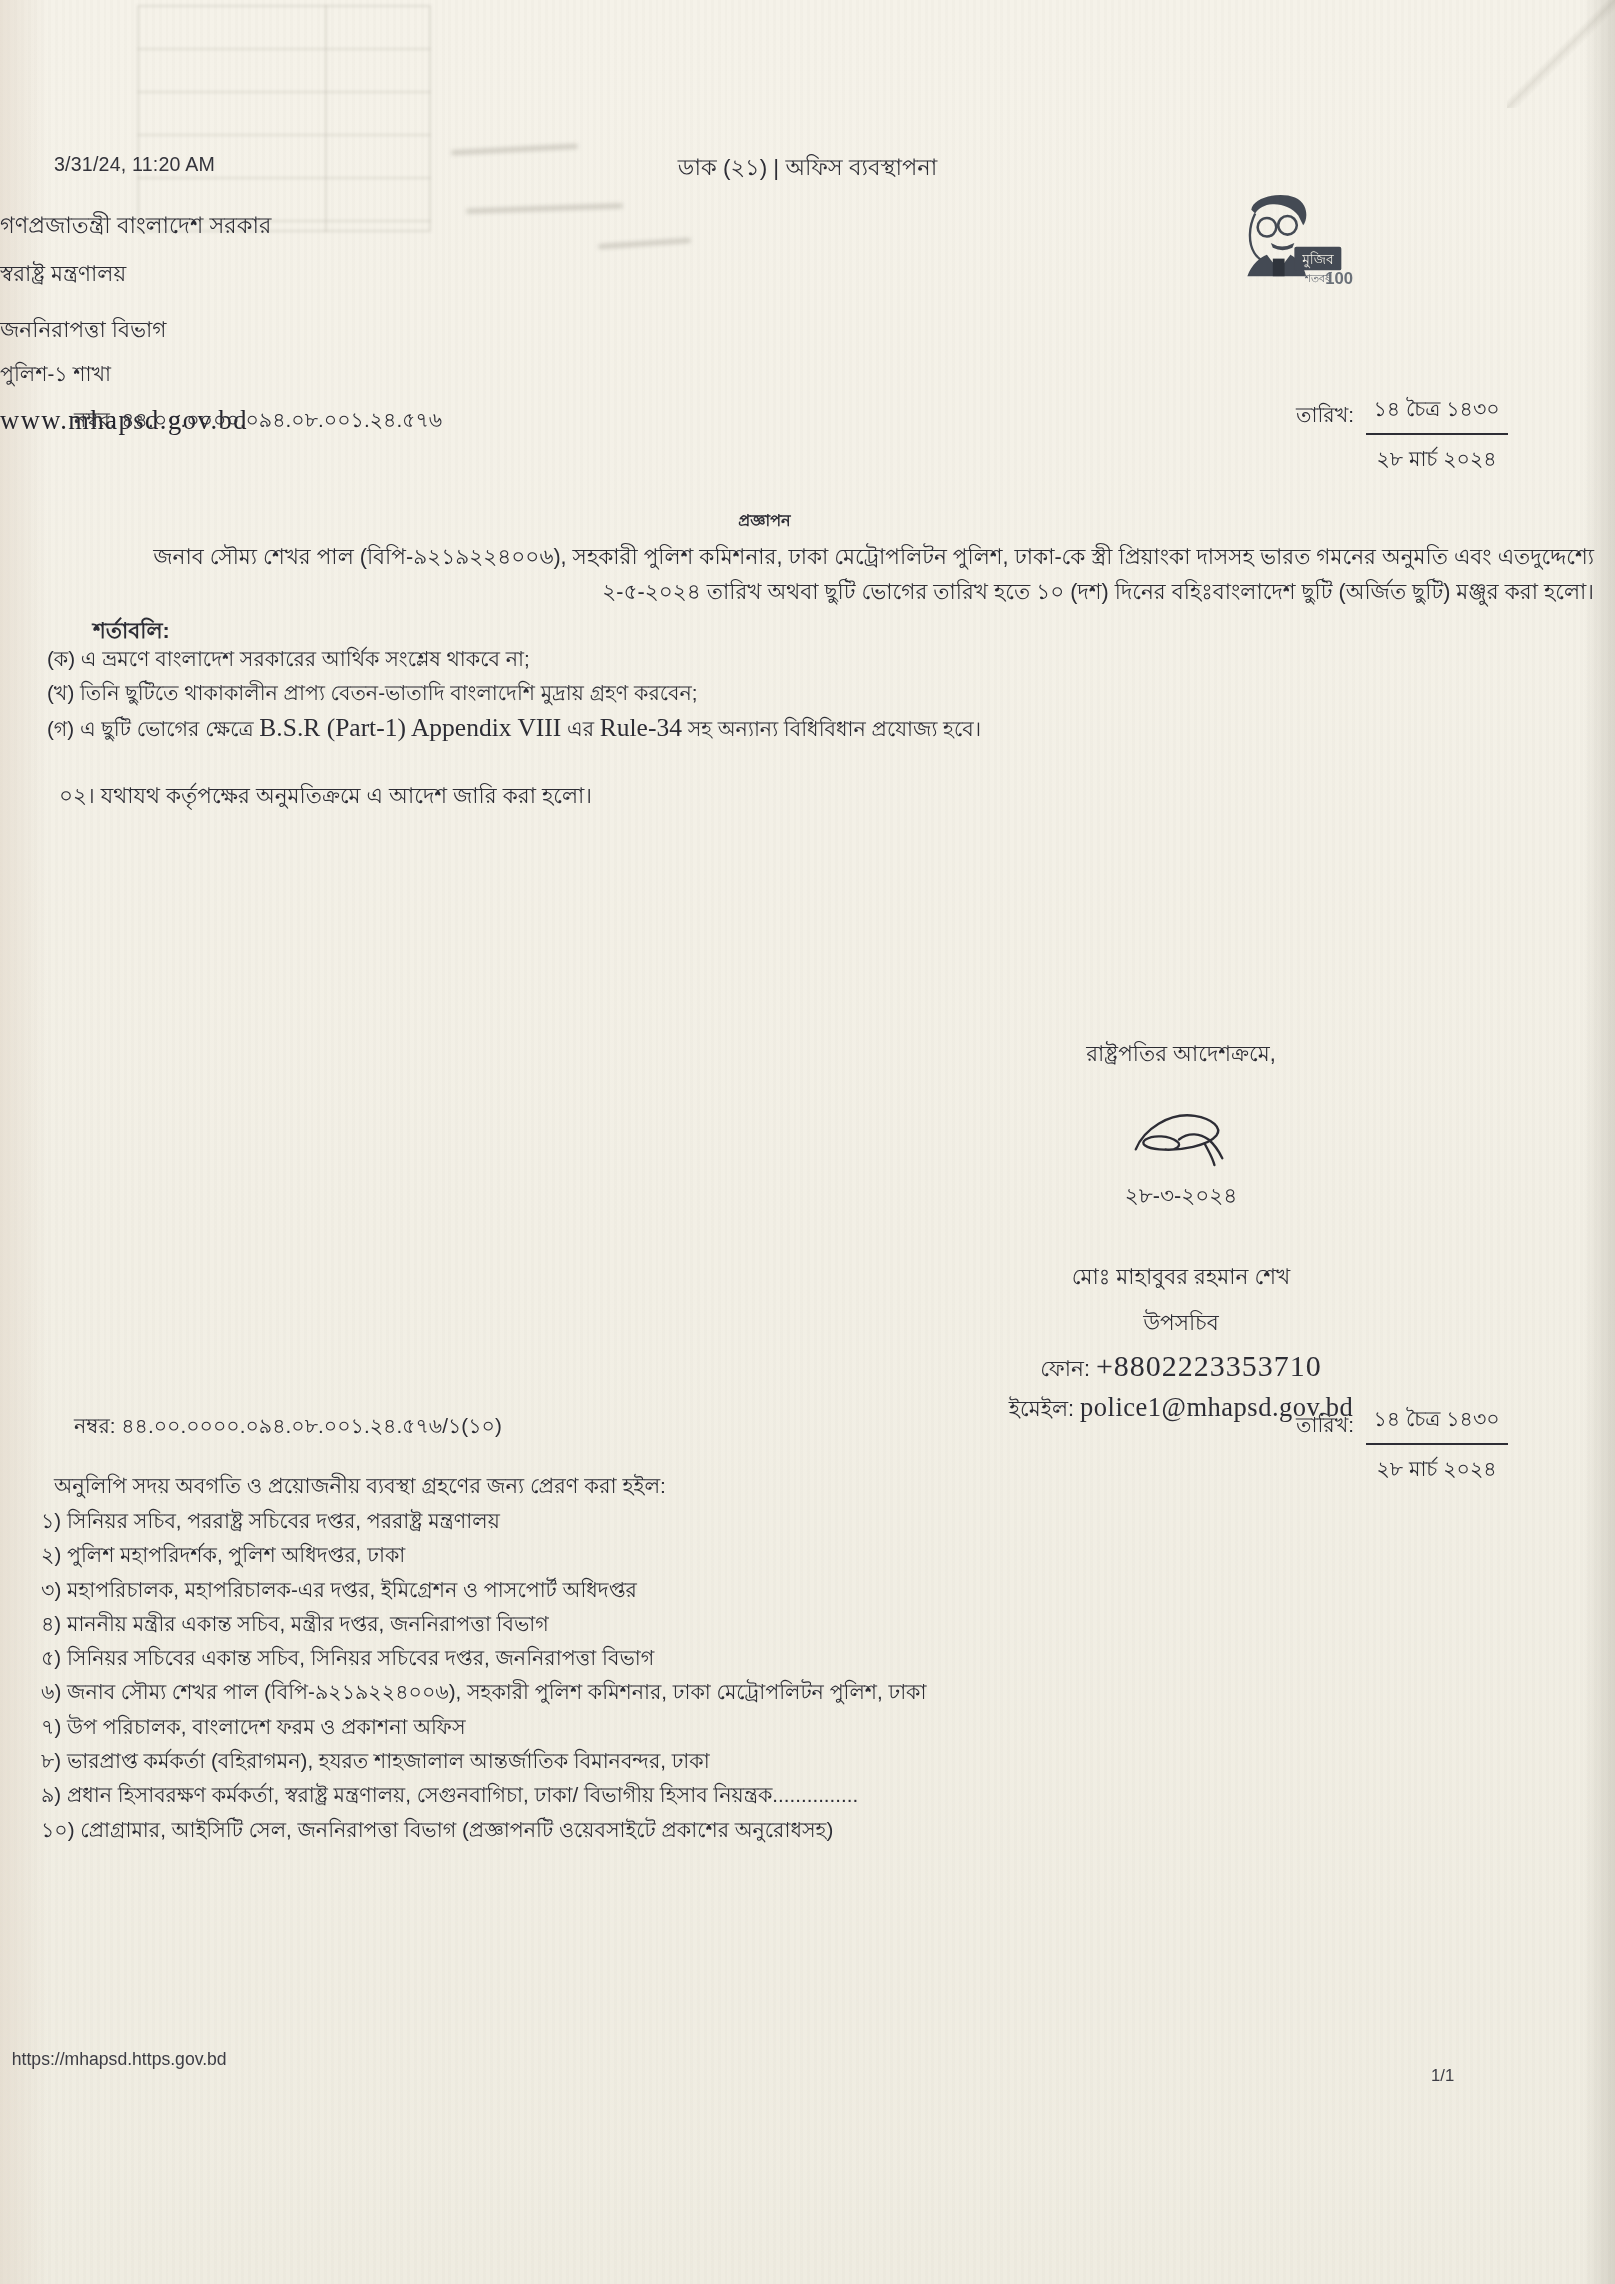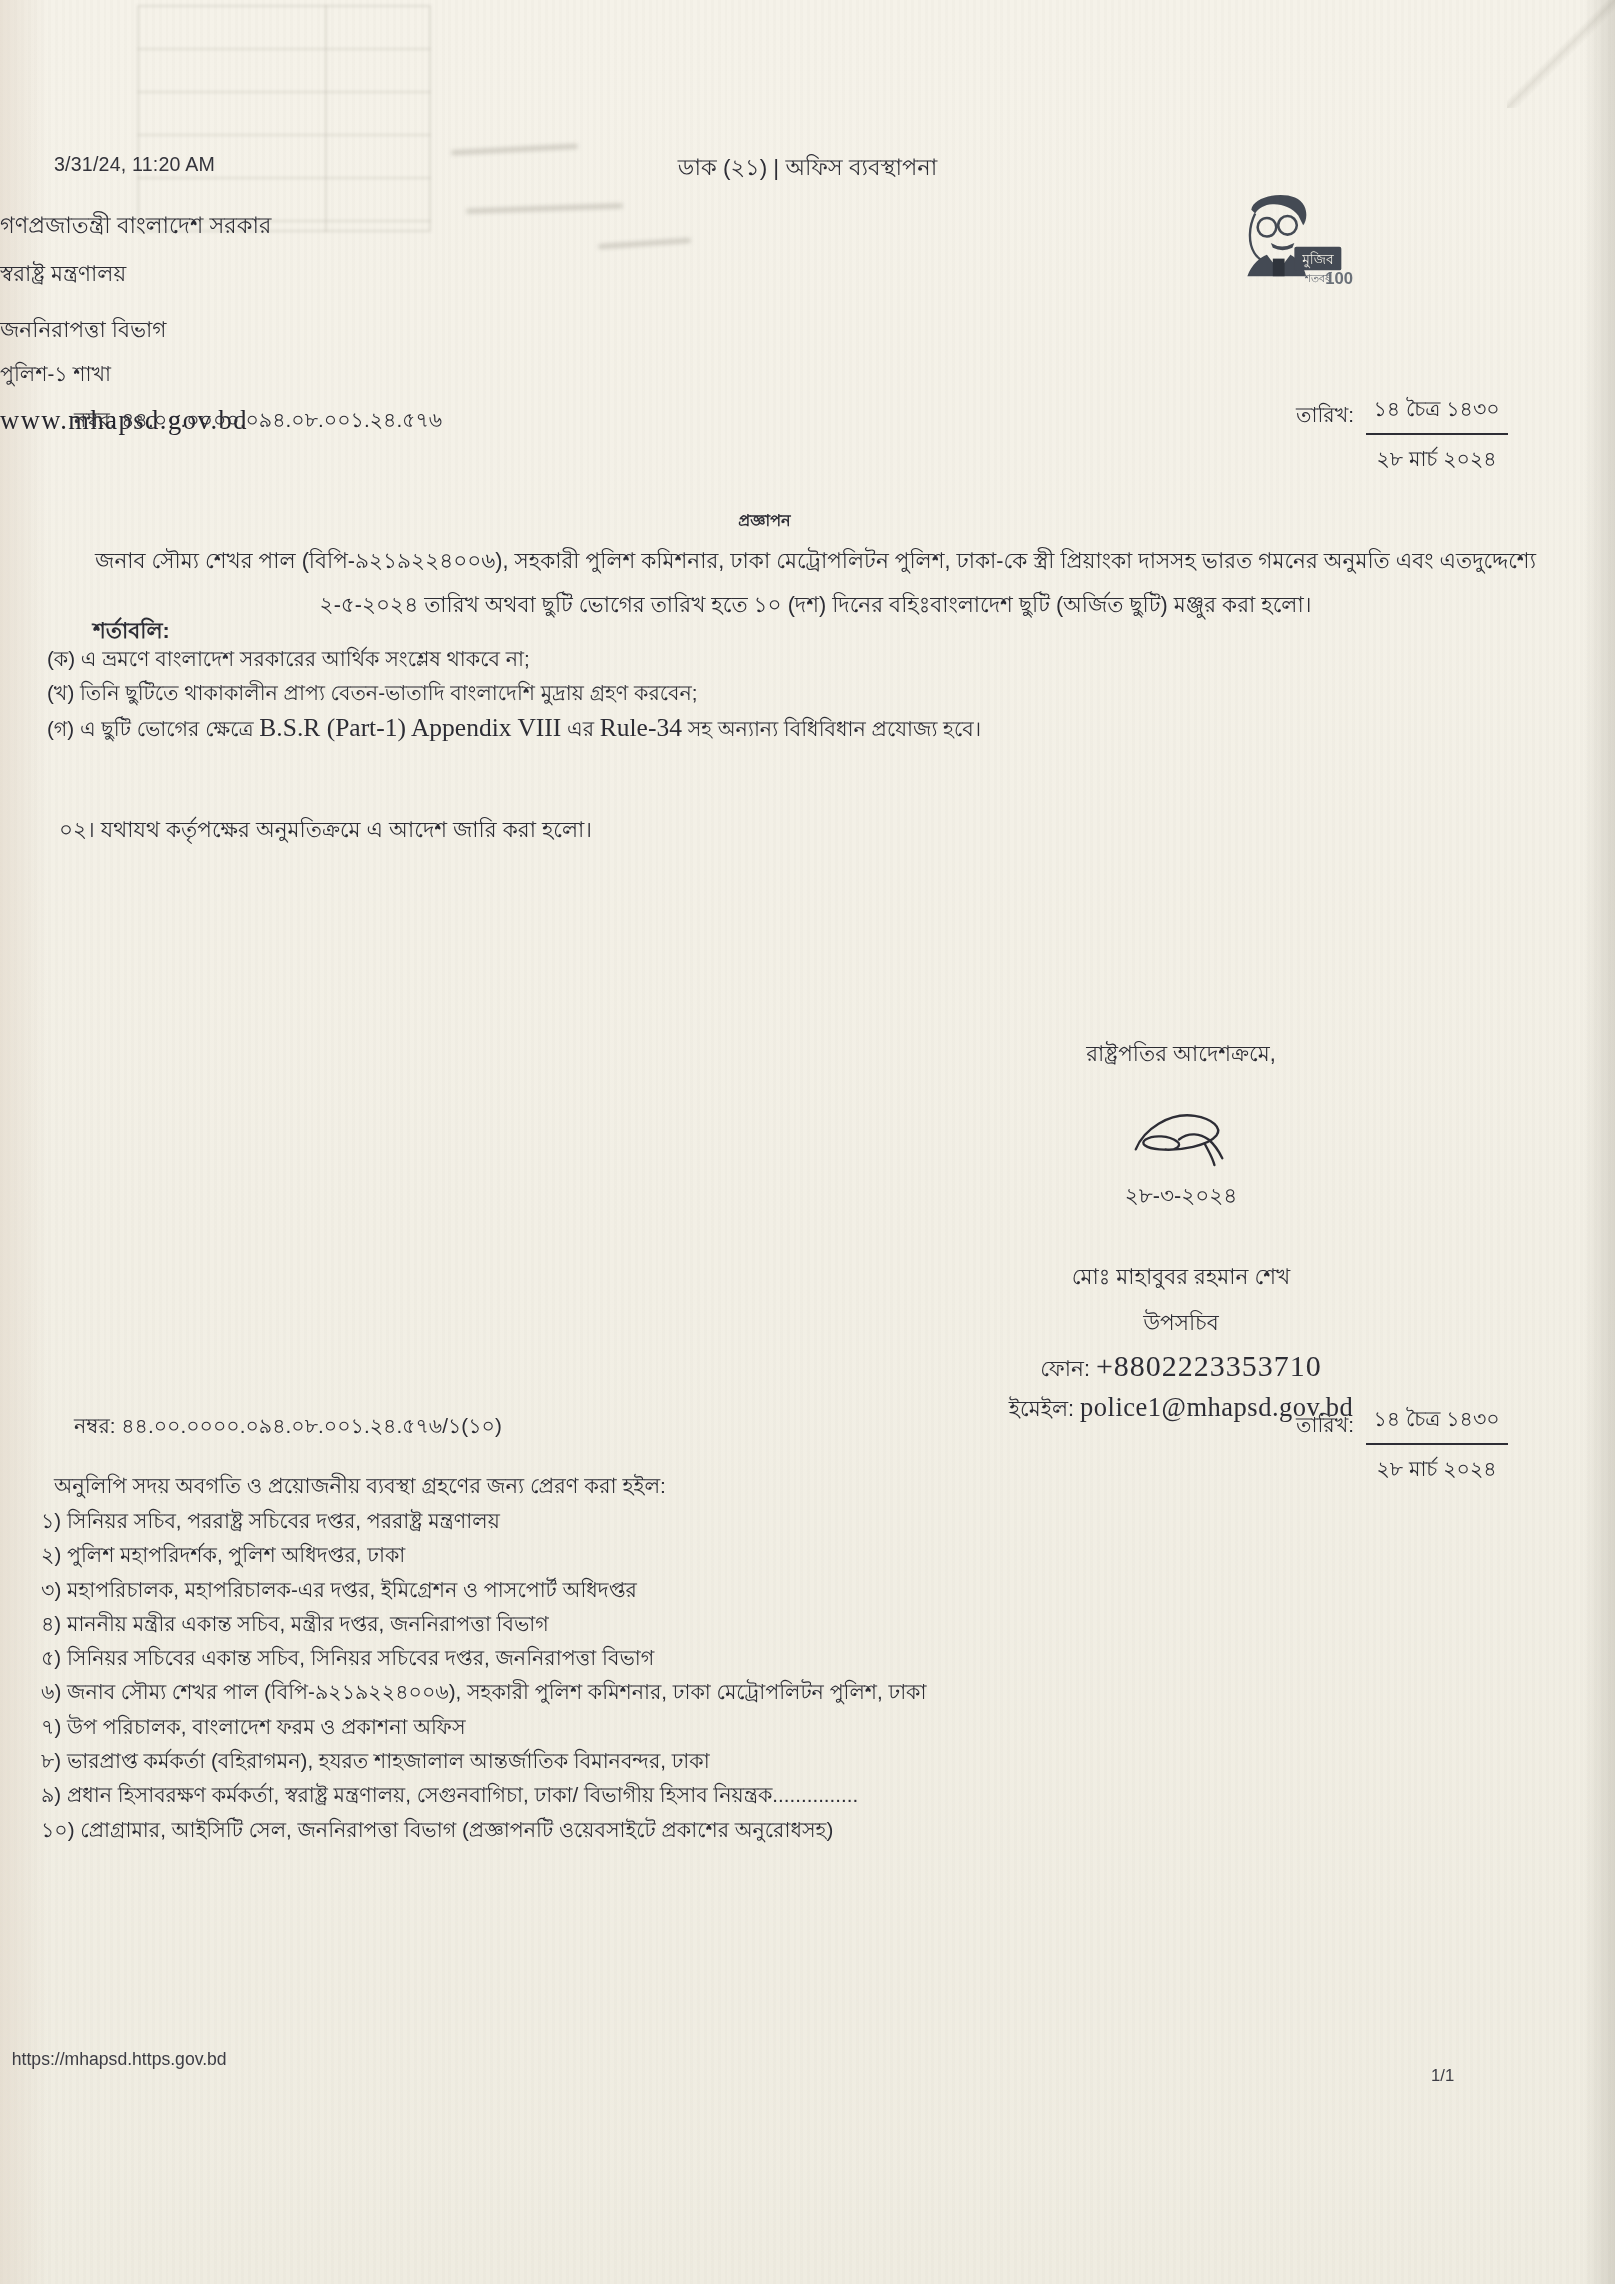--- a/index.html
+++ b/index.html
@@ -46,26 +46,26 @@
   .ref2{left:74px;top:1411px;}
   .date-block{position:absolute;display:flex;gap:11.8px;align-items:flex-start;}
   .db1{left:1296px;top:394px;}
   .db2{left:1296px;top:1404px;}
   .date-label{font-size:20.6px;padding-top:5.9px;}
   .date-col{display:flex;flex-direction:column;align-items:center;}
   .d1{font-size:20.6px;padding:0 7.8px 4.9px;border-bottom:2px solid #2d2d35;}
   .d2{font-size:20.6px;padding-top:8.8px;}
   
   .memo-heading{position:absolute;left:0;top:508px;width:1529px;text-align:center;font-size:16px;font-weight:bold;}
-  .memo-body{position:absolute;left:47px;top:539px;width:1537px;font-size:21.6px;line-height:44px;text-align:center;}
+  .memo-body{position:absolute;left:57px;top:539px;width:1537px;font-size:21.6px;line-height:35px;text-align:right;}
   .cond-head{position:absolute;left:93px;top:614px;font-size:21.6px;font-weight:bold;}
   .conds{position:absolute;left:47px;top:647px;width:1529px;}
   .cond{font-size:20.6px;line-height:23.5px;margin-bottom:10.8px;white-space:nowrap;}
   .latin{font-family:"Liberation Serif","DejaVu Serif",serif;font-size:25.5px;}
-  .closing{position:absolute;left:59px;top:813px;font-size:21.6px;}
+  .closing{position:absolute;left:59px;top:779px;font-size:21.6px;}
   
   .sig{position:absolute;left:936px;top:1037px;width:490px;text-align:center;}
   .sig .by-order{font-size:21.6px;margin-bottom:31px;}
   .sig .scribble{display:block;margin:0 auto 3.9px;}
   .sig .sdate{font-size:21.6px;margin-bottom:45px;}
   .sig .sname{font-size:21.6px;margin-bottom:9.8px;}
   .sig .sdesig{font-size:21.6px;margin-bottom:7.8px;}
   .sig .sphone{font-size:21.6px;margin-bottom:3.9px;}
   .sig .sphone .latin-big{font-family:"Liberation Serif","DejaVu Serif",serif;font-size:30px;letter-spacing:1px;}
   .sig .semail{font-size:21.6px;}

